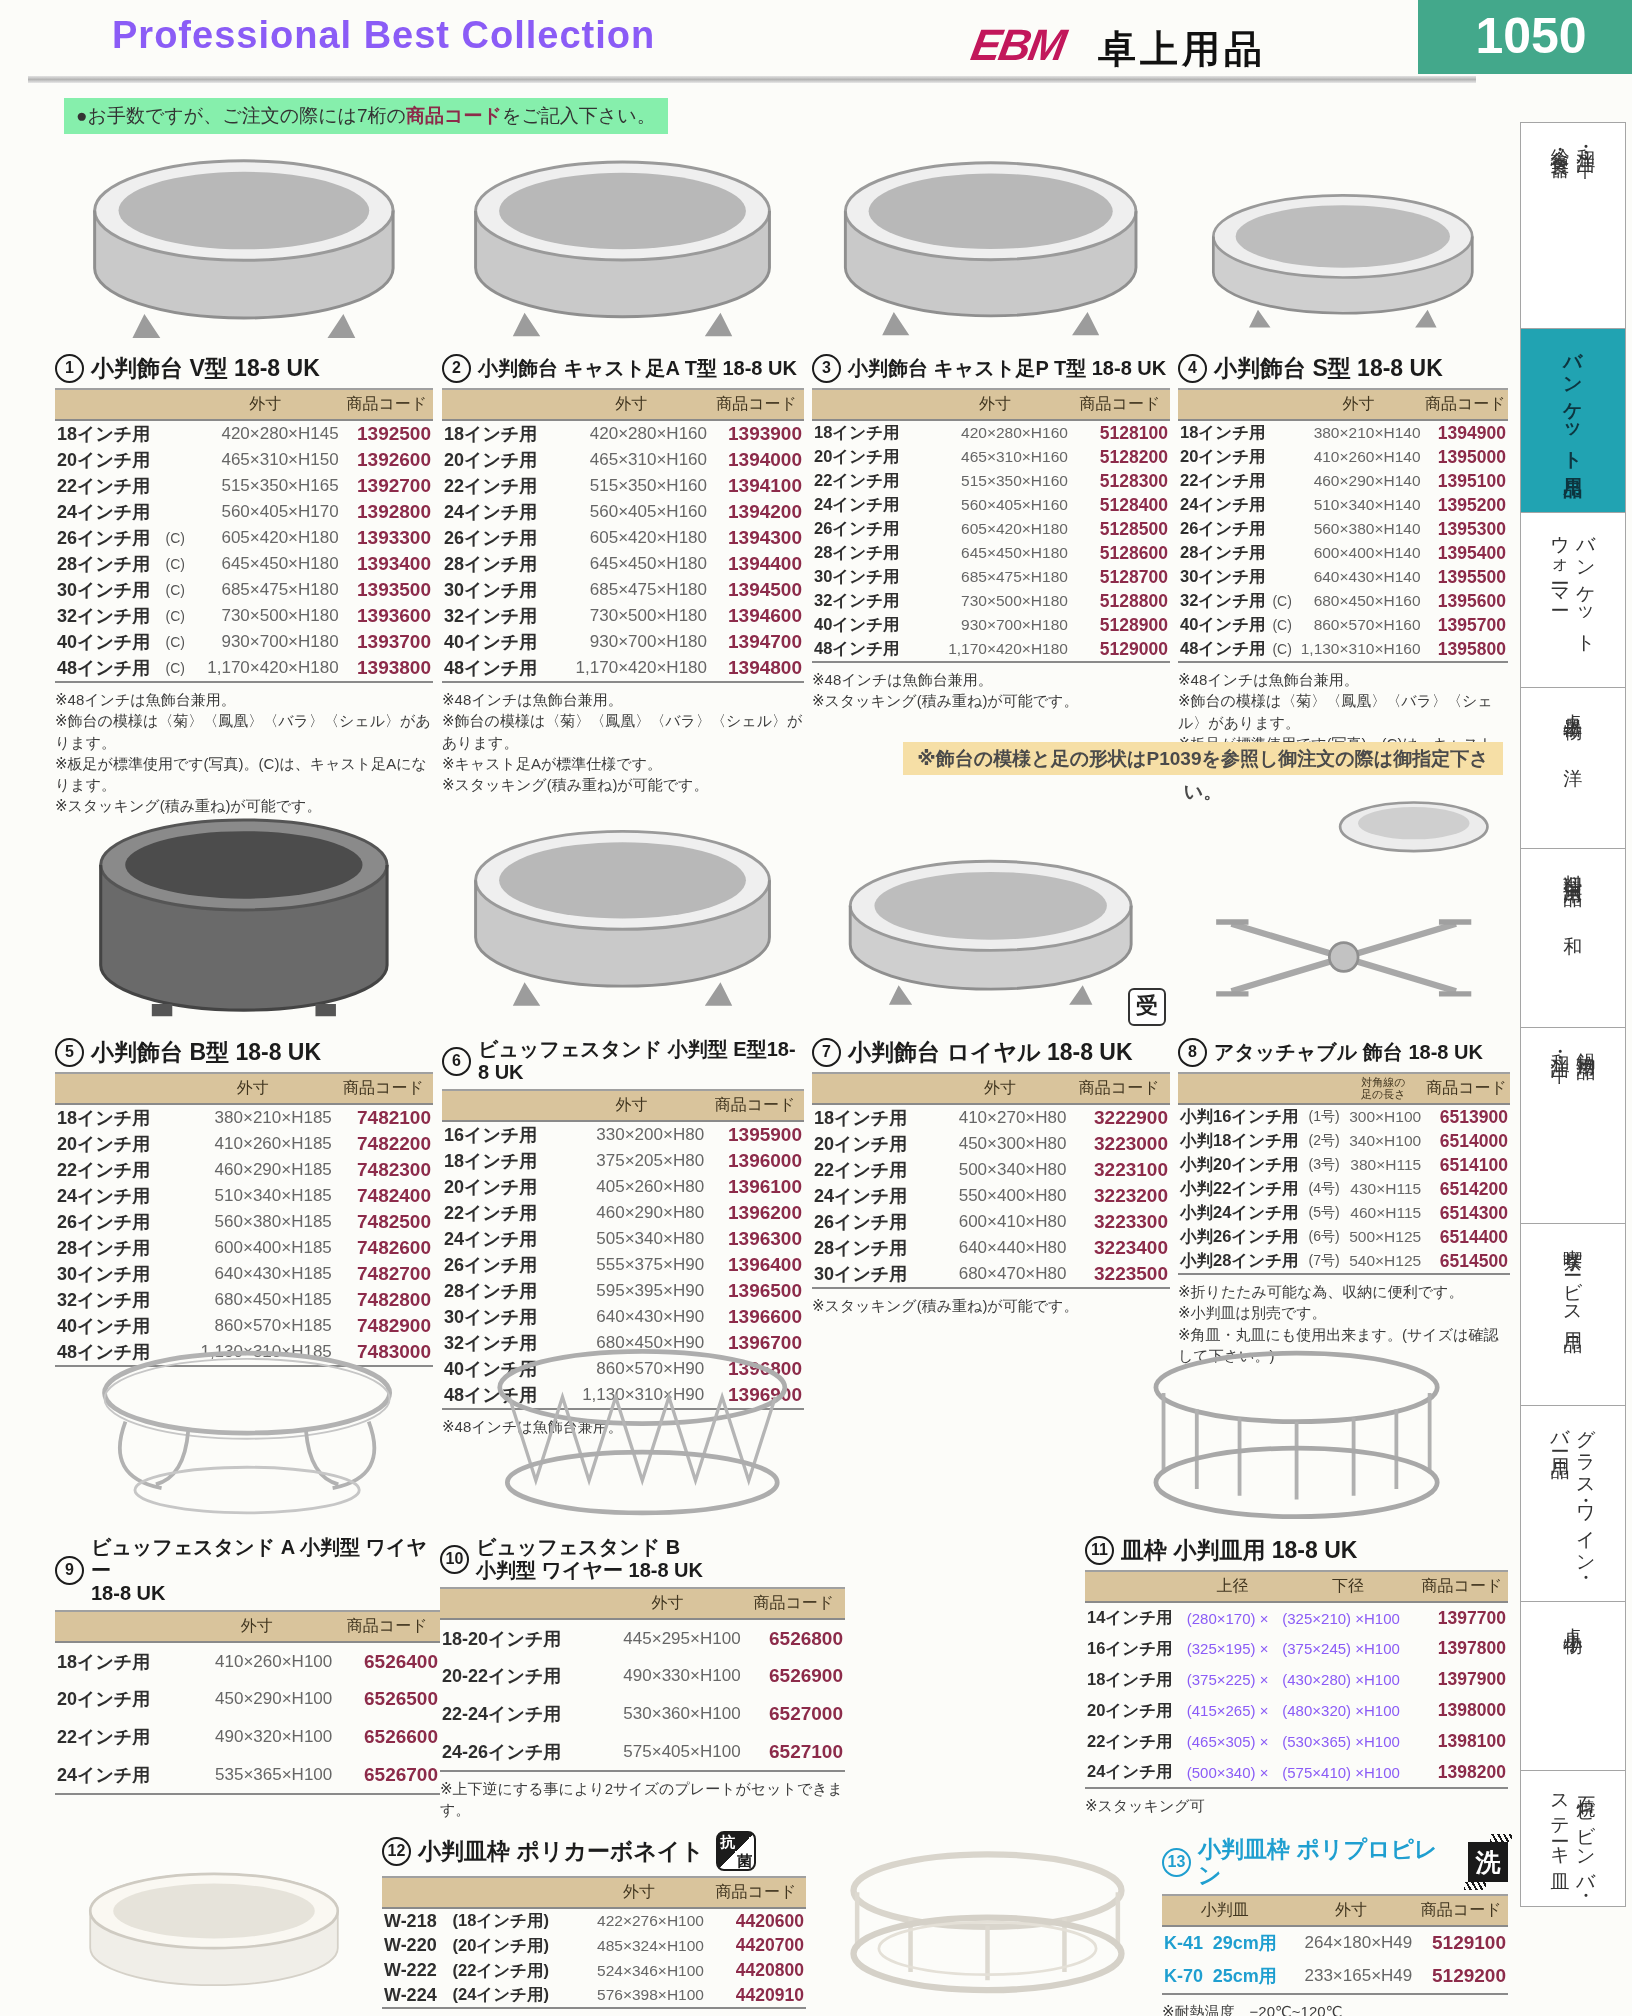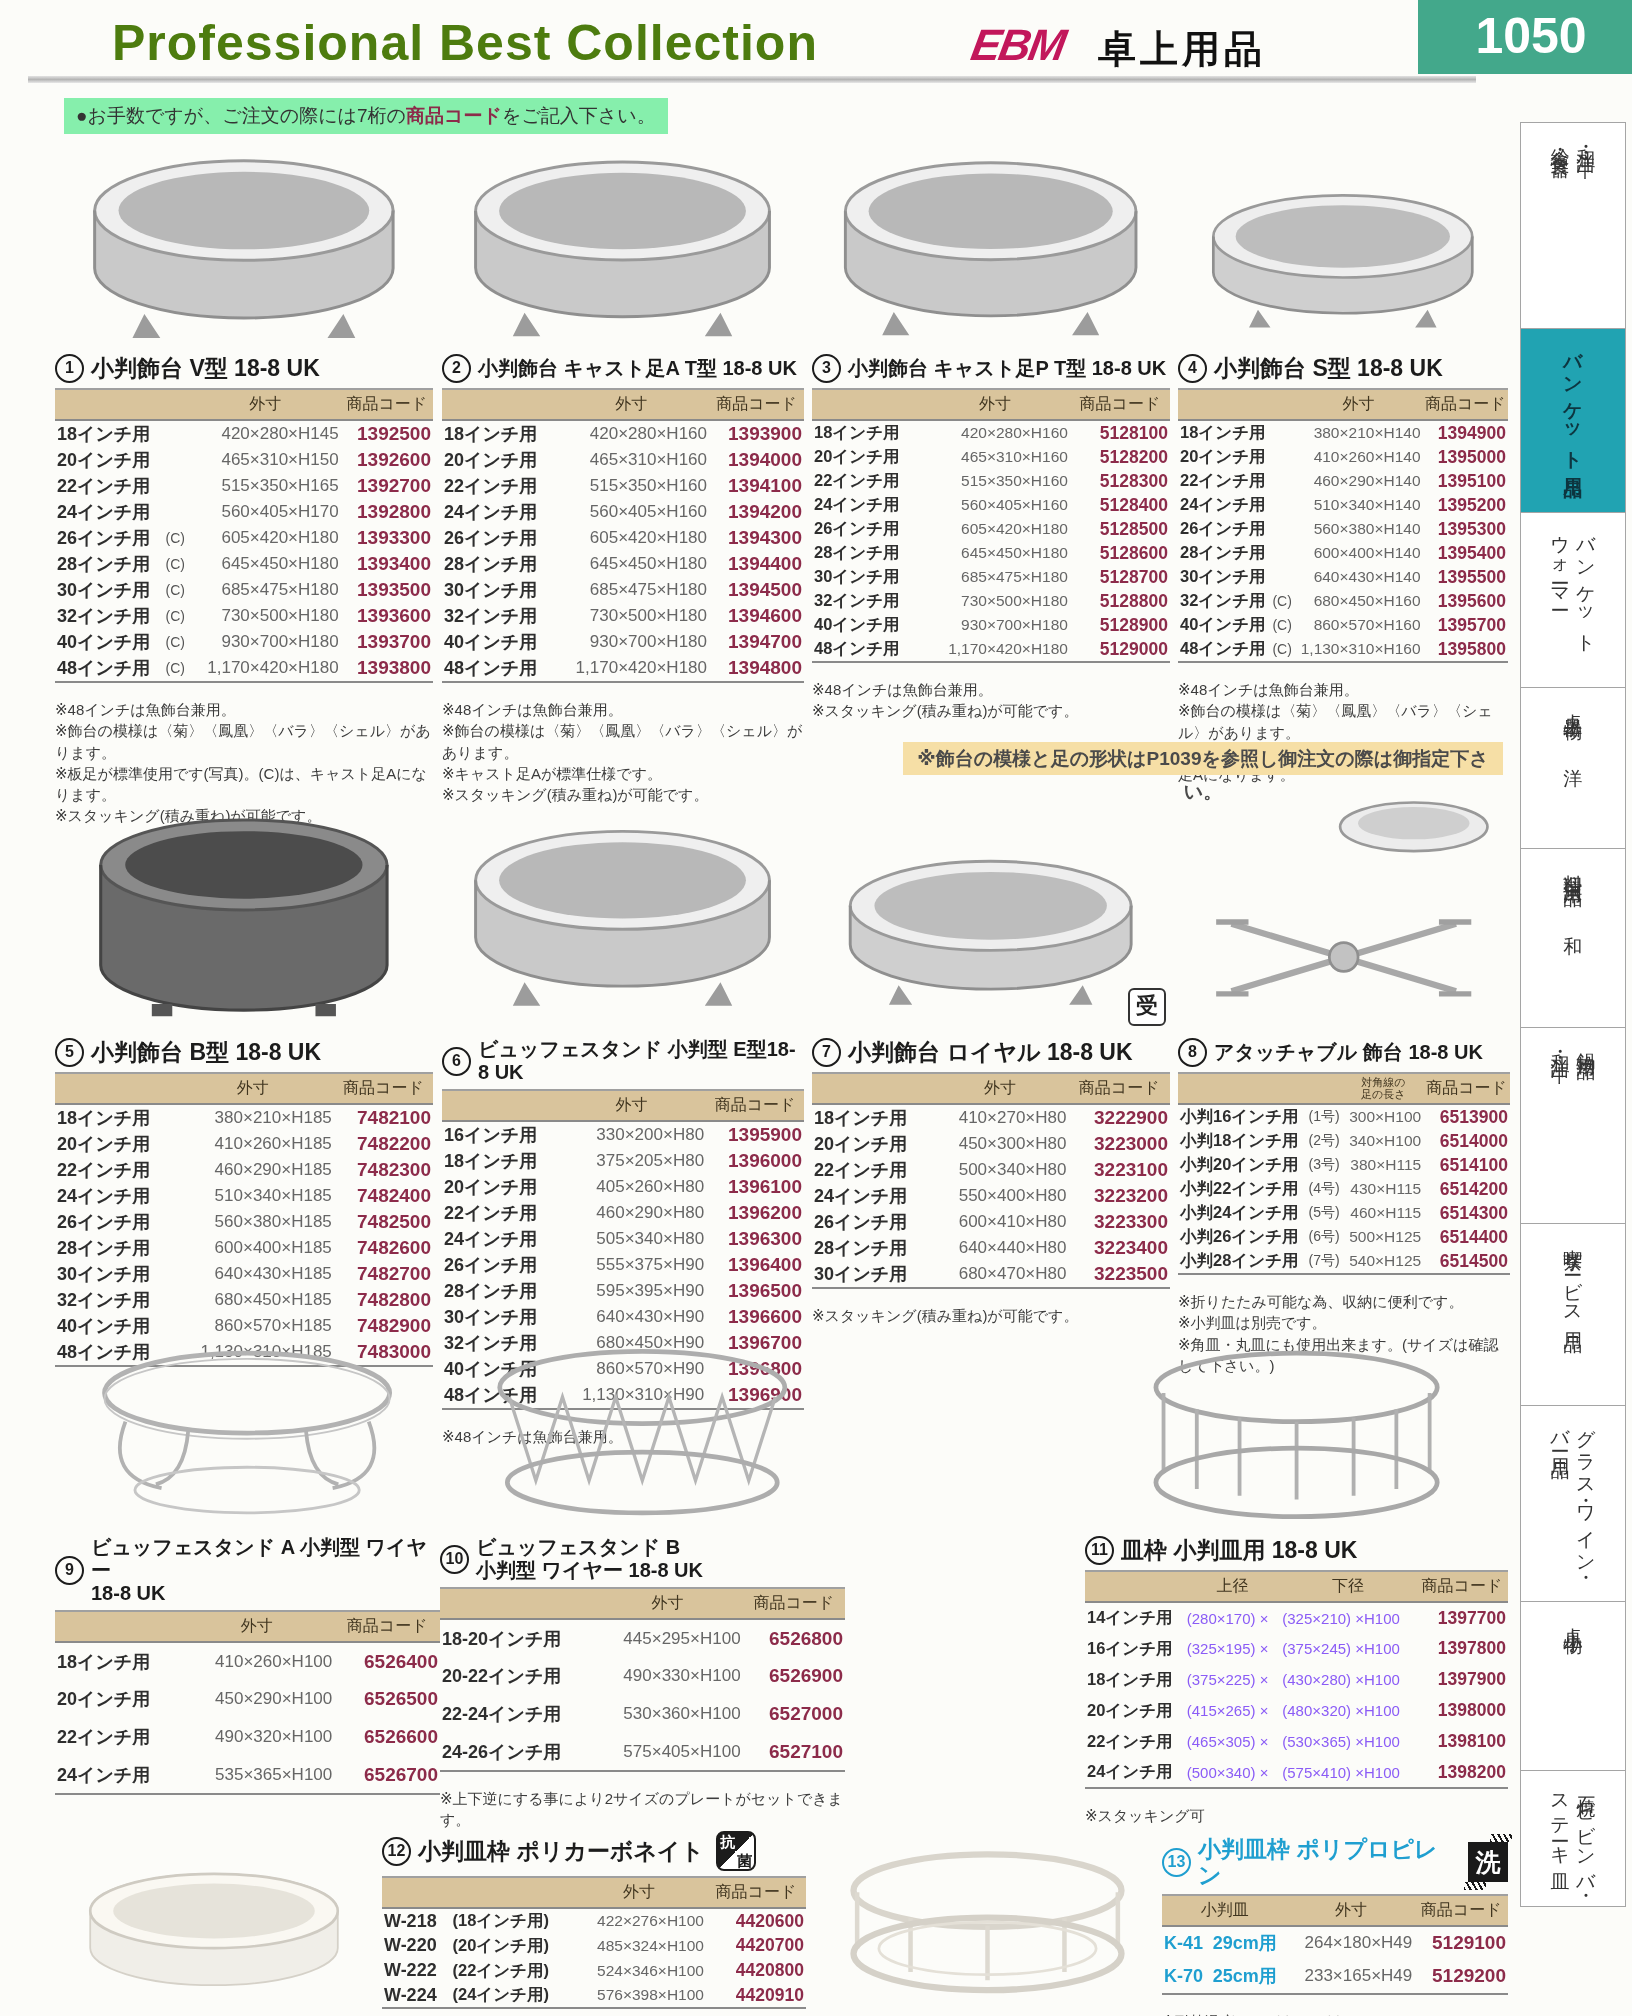--- a/index.html
+++ b/index.html
@@ -1,19 +1,19 @@
 <!DOCTYPE html>
 <html><head>
 <meta charset="utf-8">
 <style>
   html,body{margin:0;padding:0}
   body{width:1632px;height:2016px;position:relative;overflow:hidden;background:#fcfcf9;
        font-family:"Liberation Sans","DejaVu Sans",sans-serif;color:#222}
   
-  #page-title{position:absolute;left:112px;top:14px;font-size:50px;font-weight:bold;color:#4d7c0f;letter-spacing:1px}
+  #page-title{position:absolute;left:112px;top:14px;font-size:38px;font-weight:bold;color:#8b5cf6;letter-spacing:1px}
   #brand{position:absolute;left:972px;top:20px;font-size:44px;font-weight:bold;font-style:italic;
          color:#c2175b;transform:skewX(-10deg);letter-spacing:-2px}
   #category{position:absolute;left:1098px;top:24px;font-size:38px;font-weight:bold;color:#111;letter-spacing:4px}
   #pagenum{position:absolute;left:1418px;top:0;width:226px;height:74px;background:#43a88b;color:#fff;
            font-size:50px;font-weight:bold;text-align:center;line-height:72px}
   #hrule{position:absolute;left:28px;top:76px;width:1448px;height:7px;
          background:linear-gradient(#e2e2e2,#b5b5b5 50%,#e8e8e8)}
   #ordernote{position:absolute;left:64px;top:98px;background:#86efac;padding:5px 12px;font-size:19px;color:#333}
   #ordernote b{color:#8c2b4a}
   
@@ -35,21 +35,21 @@
   td{padding:1px 2px;white-space:nowrap;font-size:17px}
   td.label,td.model{font-weight:bold;color:#2e2e2e;text-align:left;font-size:18px}
   td.c,td.go{color:#555;font-size:14px;text-align:left}
   td.size{color:#666;text-align:right;font-size:17px}
   td.upper,td.lower{color:#8b5cf6;text-align:left;font-size:15px}
   td.code{color:#8c2b4a;font-weight:bold;text-align:right;font-size:19px}
   .tight td.label{font-size:16.5px}.tight td.size{font-size:15.5px}.tight td.code{font-size:17.5px}
   .accent td.model,.accent td.label{color:#1f9fd0}
   .rh22 tbody tr{height:23px}.rh38 tbody tr{height:38px}.rh30 tbody tr{height:31px}
   .rh24 tbody tr{height:25px}.rh34 tbody tr{height:34px}
-  .notes{margin-top:16px;font-size:15px;color:#3c3c3c;line-height:1.42}
+  .notes{margin-top:6px;font-size:15px;color:#3c3c3c;line-height:1.42}
   
   #b0{left:55px;top:118px;width:378px}  #b1{left:442px;top:118px;width:362px}
   #b2{left:812px;top:118px;width:358px} #b3{left:1178px;top:118px;width:330px}
   #b4{left:55px;top:772px;width:378px}  #b5{left:442px;top:772px;width:362px}
   #b6{left:812px;top:772px;width:358px} #b7{left:1178px;top:772px;width:332px}
   #b8{left:55px;top:1330px;width:385px} #b9{left:440px;top:1330px;width:405px}
   #b10{left:1085px;top:1330px;width:423px}
   #b11{left:382px;top:1823px;width:424px} #b12{left:1162px;top:1828px;width:346px}
   #photo-12{position:absolute;left:58px;top:1842px;width:312px;height:168px}
   #photo-13{position:absolute;left:825px;top:1838px;width:325px;height:172px}

